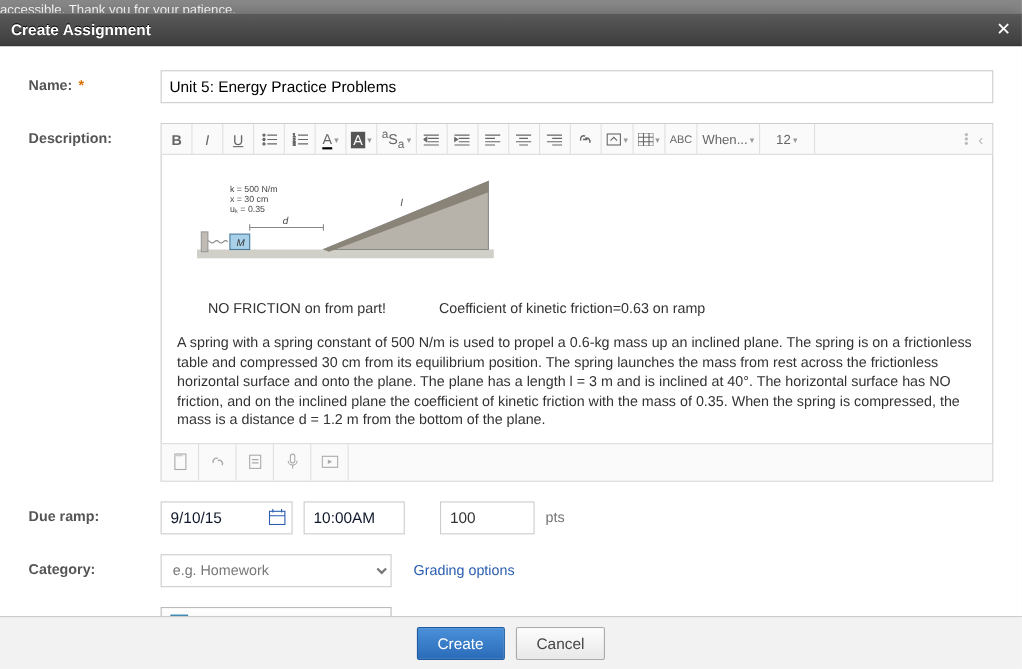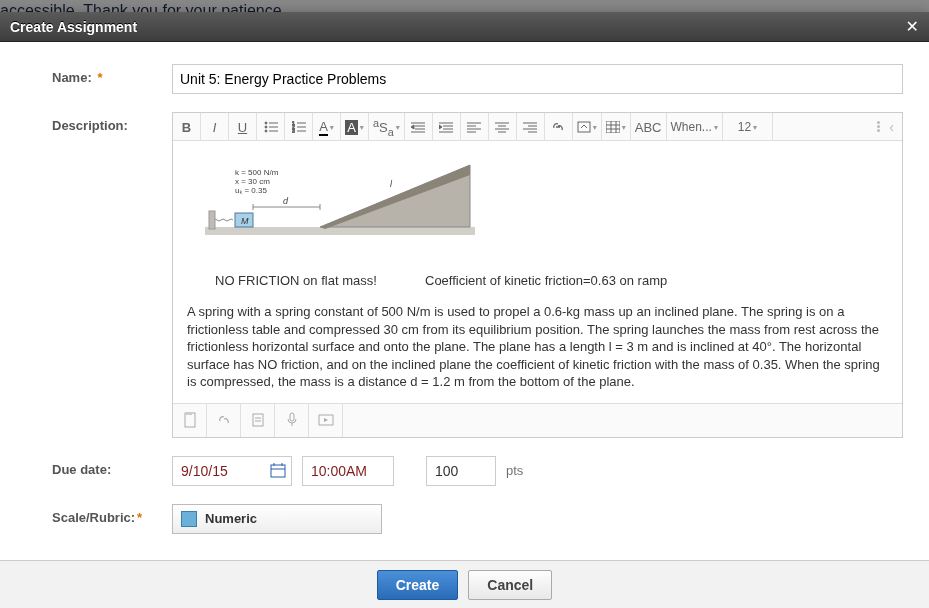--- a/index.html
+++ b/index.html
@@ -1,52 +1,52 @@
 <!DOCTYPE html>
 <html><head>
 <meta charset="utf-8">
 <style>
   * { box-sizing: border-box; margin: 0; padding: 0; }
   body { font-family: "Helvetica Neue", Helvetica, Arial, sans-serif; font-size: 13px; color: #333; background: #fff; width: 929px; height: 608px; overflow: hidden; }
-  .backdrop-text { position: absolute; top: 0; left: 0; color: #0f172a; background: #888; width:100%; padding:2px 0; font-size:16px; }
+  .backdrop-text { position: absolute; top: 0; left: 0; color: #ffffff; background: #888; width:100%; padding:2px 0; font-size:12px; }
   .modal { position: absolute; top: 12px; left: 0; right: 0; bottom: 0; background: #fff; box-shadow: 0 -2px 10px rgba(0,0,0,0.2); display:flex; flex-direction:column; }
   .titlebar { background: linear-gradient(#5a5a5a, #3d3d3d); color: #fff; height: 30px; display:flex; align-items:center; justify-content:space-between; padding: 0 10px; border-bottom:1px solid #222;}
   .titlebar .title { font-weight: bold; font-size: 14px; text-shadow:0 -1px 0 #000;}
   .titlebar .close { color:#fff; font-size:16px; cursor:pointer; }
-  .body { flex:1; padding: 22px 26px 10px 26px; overflow:auto;margin-left:26px; }
+  .body { flex:1; padding: 22px 26px 10px 26px; overflow:auto; }
   .row { display:flex; margin-bottom: 18px; }
   .label-col { width: 120px; padding-top:6px; color:#555; font-weight:bold; font-size:13px;}
   .label-col .req { color:#e07000; margin-left:2px;}
   .field-col { flex:1; }
   input.text { width:100%; height:30px; border:1px solid #ccc; padding:0 7px; font-size:14px; }
   .editor { border:1px solid #ccc; }
   .toolbar { display:flex; border-bottom:1px solid #ddd; background:#fafafa; height:28px; align-items:stretch; overflow:hidden;}
   .tbtn { min-width:28px; height:28px; display:flex; align-items:center; justify-content:center; border-right:1px solid #e0e0e0; color:#666; font-size:13px; cursor:pointer; padding:0 4px; white-space:nowrap;}
   .tbtn svg { display:block;}
   .tbtn .dd { margin-left:2px; font-size:8px; color:#999;}
   .tbtn.wide { min-width:50px; font-size:12px;}
   .content-area { padding: 16px 14px 12px 14px; font-size:13px; line-height:1.35; color:#333;}
   .diagram-wrap { margin: 0 0 10px 18px; }
   .caption-row { display:flex; margin: 6px 0 14px 28px; font-size:13px;}
   .bottom-toolbar { display:flex; border-top:1px solid #ddd; height:34px; align-items:stretch; background:#fafafa;}
   .bottom-toolbar .bb { width:34px; display:flex; align-items:center; justify-content:center; border-right:1px solid #e0e0e0; color:#888; cursor:pointer;}
   .duedate-row { display:flex; gap:10px; align-items:center;}
   .dateinput { position:relative; width:120px;}
-  .dateinput input, .timeinput input, .ptsinput input { height:30px; border:1px solid #ccc; padding:0 8px; font-size:14px; color:#7f1d1d; width:100%;}
+  .dateinput input, .timeinput input, .ptsinput input { height:30px; border:1px solid #ccc; padding:0 8px; font-size:14px; color:#0f172a; width:100%;}
   .dateinput .cal { position:absolute; right:6px; top:6px; color:#2a5db0;}
   .timeinput { width:92px;}
-  .ptsinput { width:70px;}
+  .ptsinput { width:86px;}
   .ptsinput input { color:#333;}
   .ptslabel { color:#737373; }
   select.sel { height:30px; border:1px solid #ccc; background:#fff; padding:0 6px; font-size:13px; color:#777; width:210px;}
   .link { color:#2a5db0; cursor:pointer; margin-left:20px;}
   .scale-dd { width:210px; height:30px; border:1px solid #bbb; background:linear-gradient(#fff,#eee); display:flex; align-items:center; padding:0 8px; cursor:pointer; justify-content:space-between;}
   .scale-dd .ico { width:16px;height:16px; background:#6ab0d8; border:1px solid #3a80a8; margin-right:8px; display:inline-block;}
   .footer { height:48px; border-top:1px solid #ccc; background:#f2f2f2; display:flex; align-items:center; justify-content:center; gap:10px;}
-  .btn { height:30px; padding:0 18px; border:1px solid #aaa; background:linear-gradient(#fdfdfd,#e8e8e8); font-size:14px; font-weight:bold; color:#444; cursor:pointer; border-radius:2px;}
+  .btn { height:30px; padding:0 18px; border:1px solid #aaa; background:linear-gradient(#fdfdfd,#e8e8e8); font-size:14px; font-weight:normal; color:#444; cursor:pointer; border-radius:2px;}
   .btn.primary { background:linear-gradient(#4a90d9,#2a6bb8); border-color:#1d5aa0; color:#fff;}
   .right-tools { margin-left:auto; display:flex; align-items:center; gap:6px; padding:0 8px;}
   .dots3 { width:6px; display:flex; flex-direction:column; gap:1px;}
   .dots3 span{width:3px;height:3px;background:#bbb;border-radius:50%;}
 </style>
 </head>
 <body>
 
 <div class="backdrop-text">accessible. Thank you for your patience.</div>
 
@@ -187,21 +187,21 @@
                 <svg width="14" height="12">
                   <rect x="0" y="0" width="14" height="12" stroke="#666" fill="none"></rect>
                   <line x1="0" y1="4" x2="14" y2="4" stroke="#666"></line>
                   <line x1="0" y1="8" x2="14" y2="8" stroke="#666"></line>
                   <line x1="5" y1="0" x2="5" y2="12" stroke="#666"></line>
                   <line x1="10" y1="0" x2="10" y2="12" stroke="#666"></line>
                 </svg>
                 <span class="dd">▾</span>
               </div>
             <div class="tbtn">
-                <span style="font-size:13px;">ABC</span>
+                <span style="font-size:10px;">ABC</span>
               </div>
             <div class="tbtn wide">
                 <span>When...</span>
                 <span class="dd">▾</span>
               </div>
             <div class="tbtn wide">
                 <span>12</span>
                 <span class="dd">▾</span>
               </div>
             <div class="right-tools">
@@ -230,21 +230,21 @@
                 <text x="30" y="27" font-size="8" fill="#444">x = 30 cm</text>
                 <text x="30" y="36" font-size="8" fill="#444">uₖ = 0.35</text>
                 <line x1="48" y1="50" x2="115" y2="50" stroke="#888"></line>
                   <line x1="48" y1="47" x2="48" y2="53" stroke="#888"></line>
                   <line x1="115" y1="47" x2="115" y2="53" stroke="#888"></line>
                 <text x="78" y="47" font-size="9" font-style="italic" fill="#444">d</text>
                 <text x="185" y="30" font-size="9" font-style="italic" fill="#444">l</text>
               </svg>
             </div>
             <div class="caption-row">
-              <span style="width:210px;">NO FRICTION on flat mass!</span>
+              <span style="width:210px;">NO FRICTION on from part!</span>
               <span>Coefficient of kinetic friction=0.63 on ramp</span>
             </div>
             <p>A spring with a spring constant of 500 N/m is used to propel a 0.6-kg mass up an inclined plane. The spring is on a frictionless table and compressed 30 cm from its equilibrium position. The spring launches the mass from rest across the frictionless horizontal surface and onto the plane. The plane has a length l = 3 m and is inclined at 40°. The horizontal surface has NO friction, and on the inclined plane the coefficient of kinetic friction with the mass of 0.35. When the spring is compressed, the mass is a distance d = 1.2 m from the bottom of the plane.</p>
           </div>
 
           <div class="bottom-toolbar">
             <div class="bb">
                 <svg width="14" height="16">
                   <rect x="2" y="1" width="10" height="14" stroke="#aaa" fill="none"></rect>
                   <rect x="3" y="0" width="6" height="3" fill="#ccc"></rect>
@@ -274,21 +274,21 @@
                   <rect x="1" y="2" width="14" height="10" stroke="#aaa" fill="none"></rect>
                   <polygon points="6,5 6,9 10,7" fill="#aaa"></polygon>
                 </svg>
               </div>
           </div>
         </div>
       </div>
     </div>
 
     <div class="row">
-      <div class="label-col">Due date:</div>
+      <div class="label-col">Due ramp:</div>
       <div class="field-col duedate-row">
         <div class="dateinput">
           <input type="text" value="9/10/15" style="">
           <span class="cal"><svg width="16" height="16">
                 <rect x="1" y="3" width="14" height="12" stroke="#2a5db0" fill="none"></rect>
                 <line x1="1" y1="7" x2="15" y2="7" stroke="#2a5db0"></line>
                 <line x1="4" y1="1" x2="4" y2="4" stroke="#2a5db0"></line>
                 <line x1="12" y1="1" x2="12" y2="4" stroke="#2a5db0"></line>
               </svg></span>
         </div>
@@ -296,20 +296,29 @@
           <input type="text" value="10:00AM" style="">
         </div>
         <div style="width:12px;"></div>
         <div class="ptsinput">
           <input type="text" value="100" style="">
         </div>
         <span class="ptslabel">pts</span>
       </div>
     </div>
 
+    <div class="row">
+      <div class="label-col">Category:</div>
+      <div class="field-col" style="display:flex;align-items:center;">
+        <select class="sel">
+          <option>e.g. Homework</option>
+        </select>
+        <span class="link">Grading options</span>
+      </div>
+    </div>
 
     <div class="row">
       <div class="label-col">
         <span>Scale/Rubric:</span><span class="req">*</span>
       </div>
       <div class="field-col">
         <div class="scale-dd">
           <span style="display:flex;align-items:center;">
             <span class="ico"></span>
             <b>Numeric</b>

